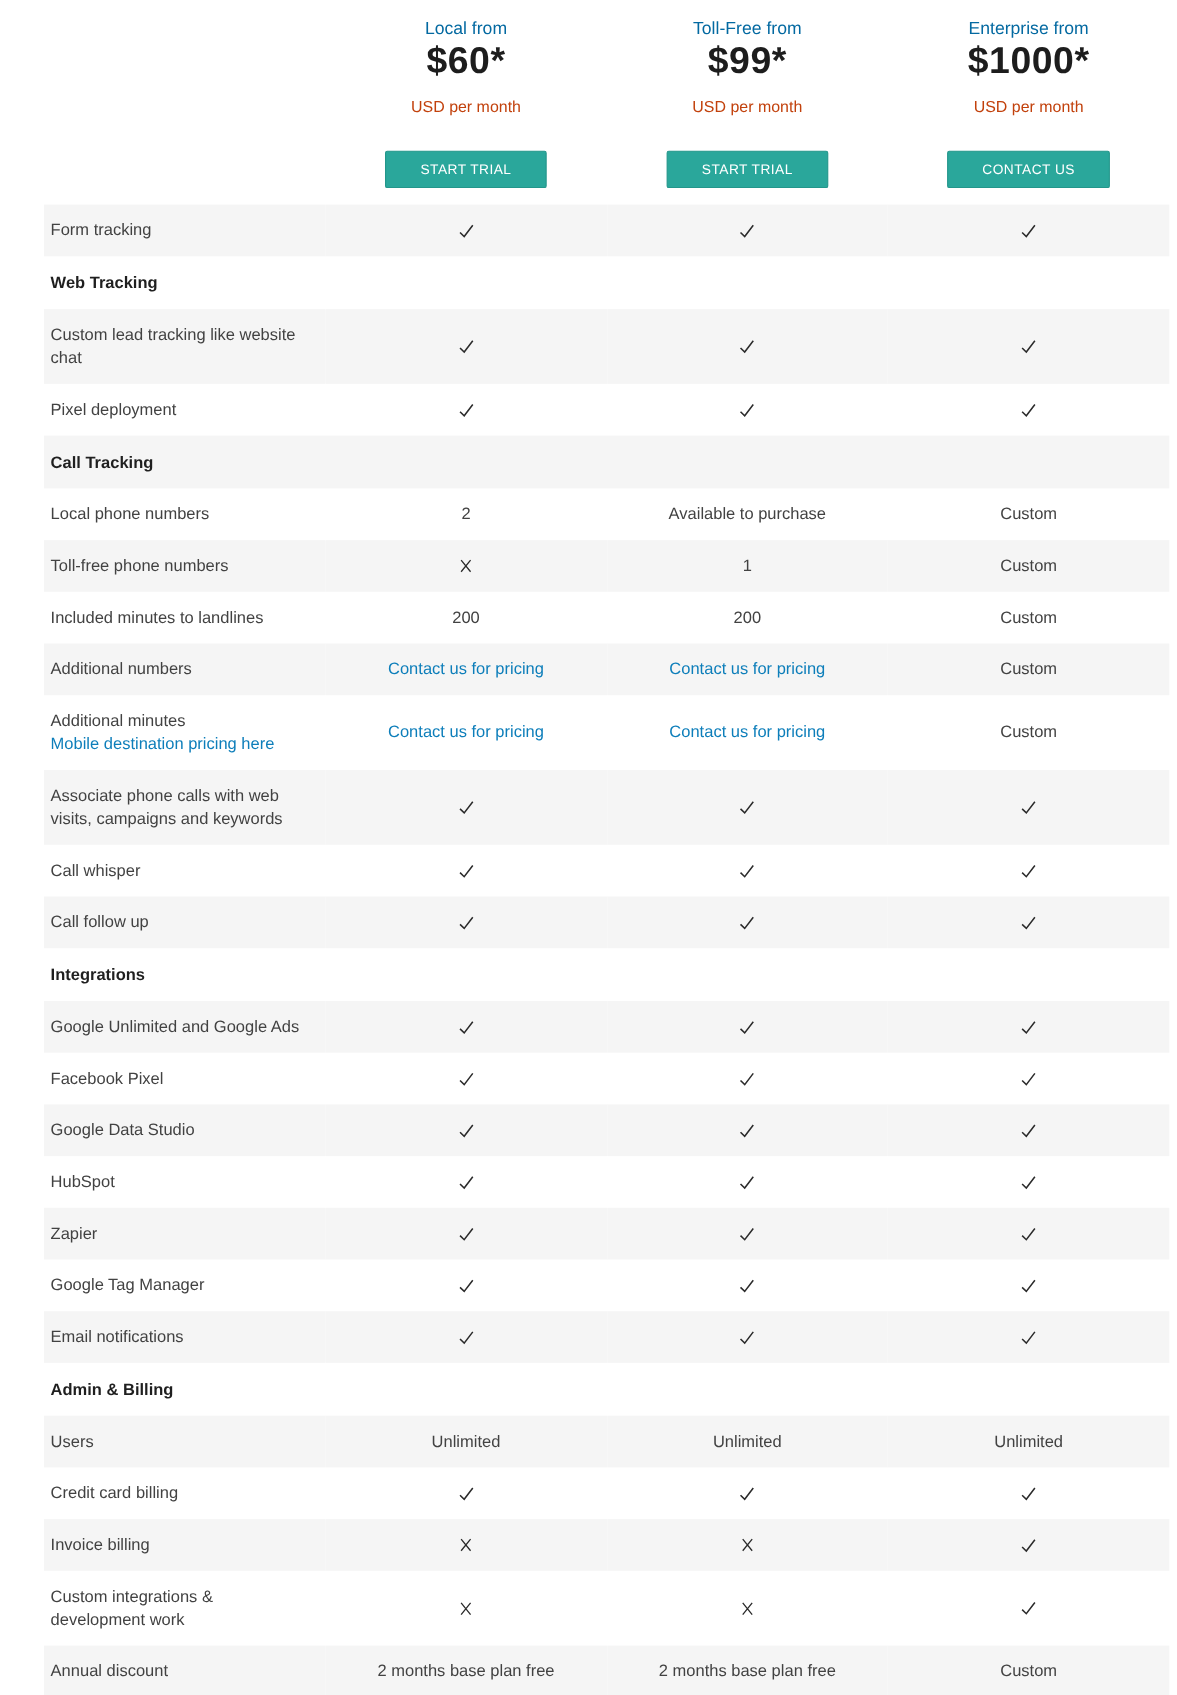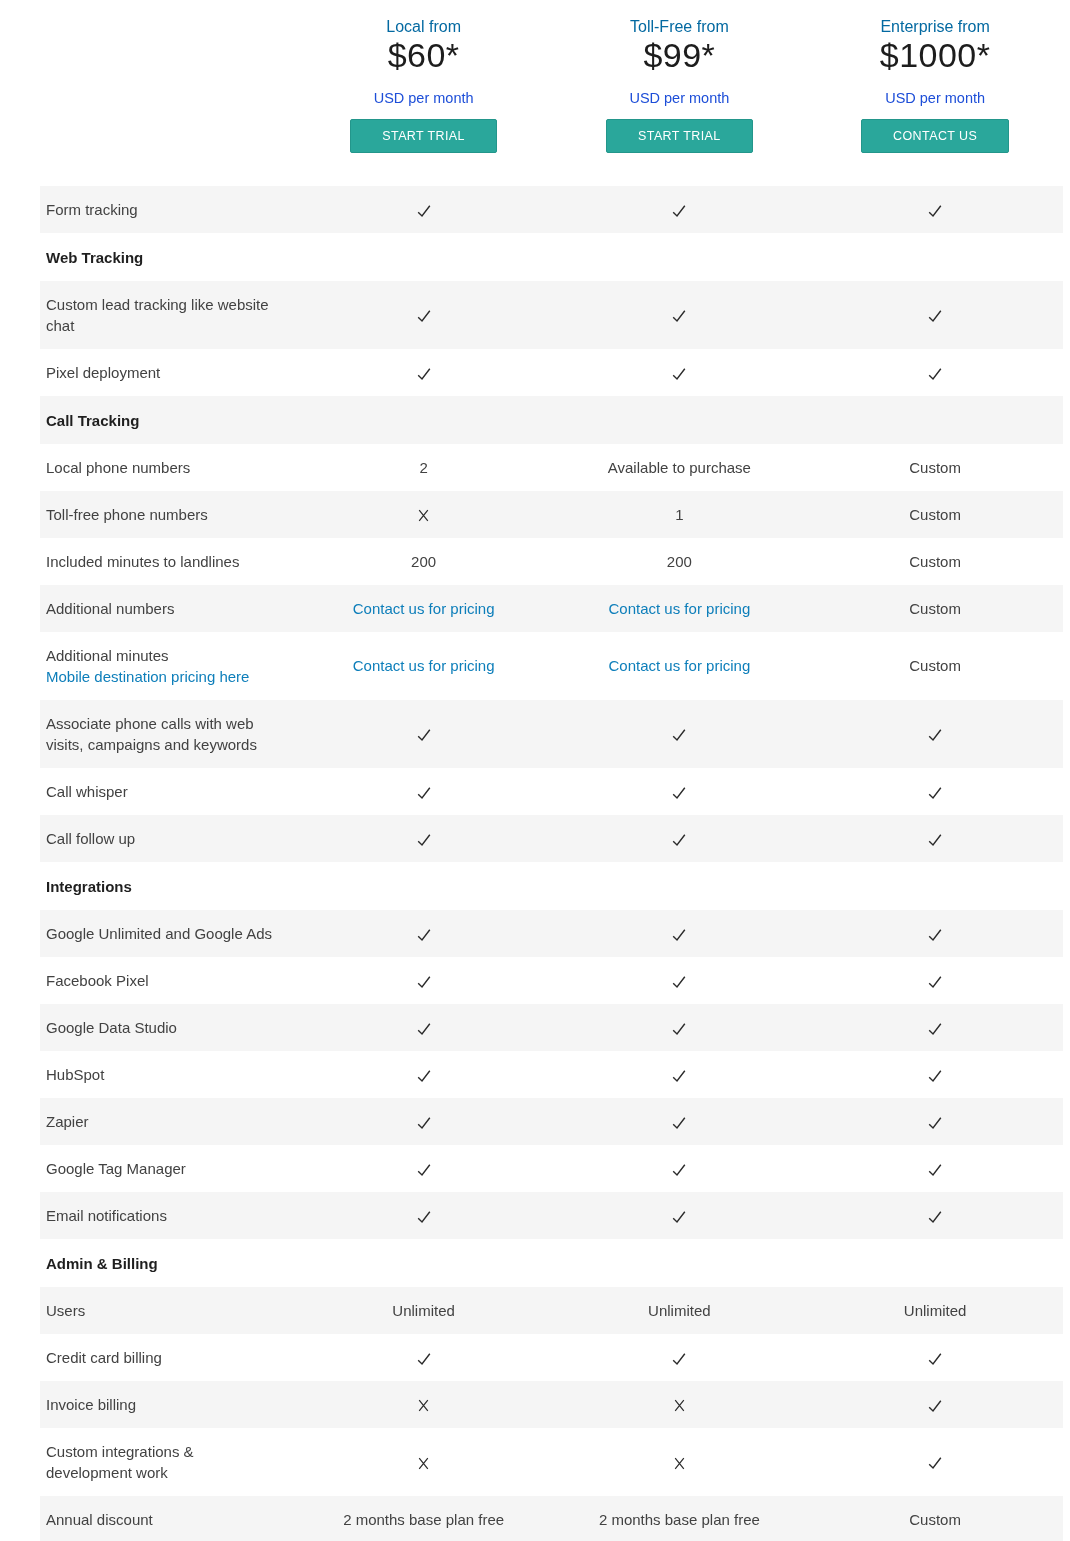--- a/index.html
+++ b/index.html
@@ -35,30 +35,30 @@
     width:25%;
     text-align:center;
   }
   .plan-name{
     font-size:16px;
     color:#0369a1;
     margin-top:4px;
   }
   .plan-price{
     font-size:34px;
-    font-weight:400;
+    font-weight:700;
     letter-spacing:0.5px;
     color:#1d1d1d;
     line-height:38px;
     margin-bottom:16px;
   }
   .plan-period{
     font-size:14.5px;
-    color:#1d4ed8;
-    margin-bottom:13px;
+    color:#c2410c;
+    margin-bottom:31px;
   }
   .plan-btn{
     display:inline-block;
     background:var(--accent);
     border:1px solid var(--accent-border);
     color:#ffffff;
     font-family:"Liberation Sans","DejaVu Sans",sans-serif;
     font-size:12.5px;
     letter-spacing:0.4px;
     padding:9px 31px;

